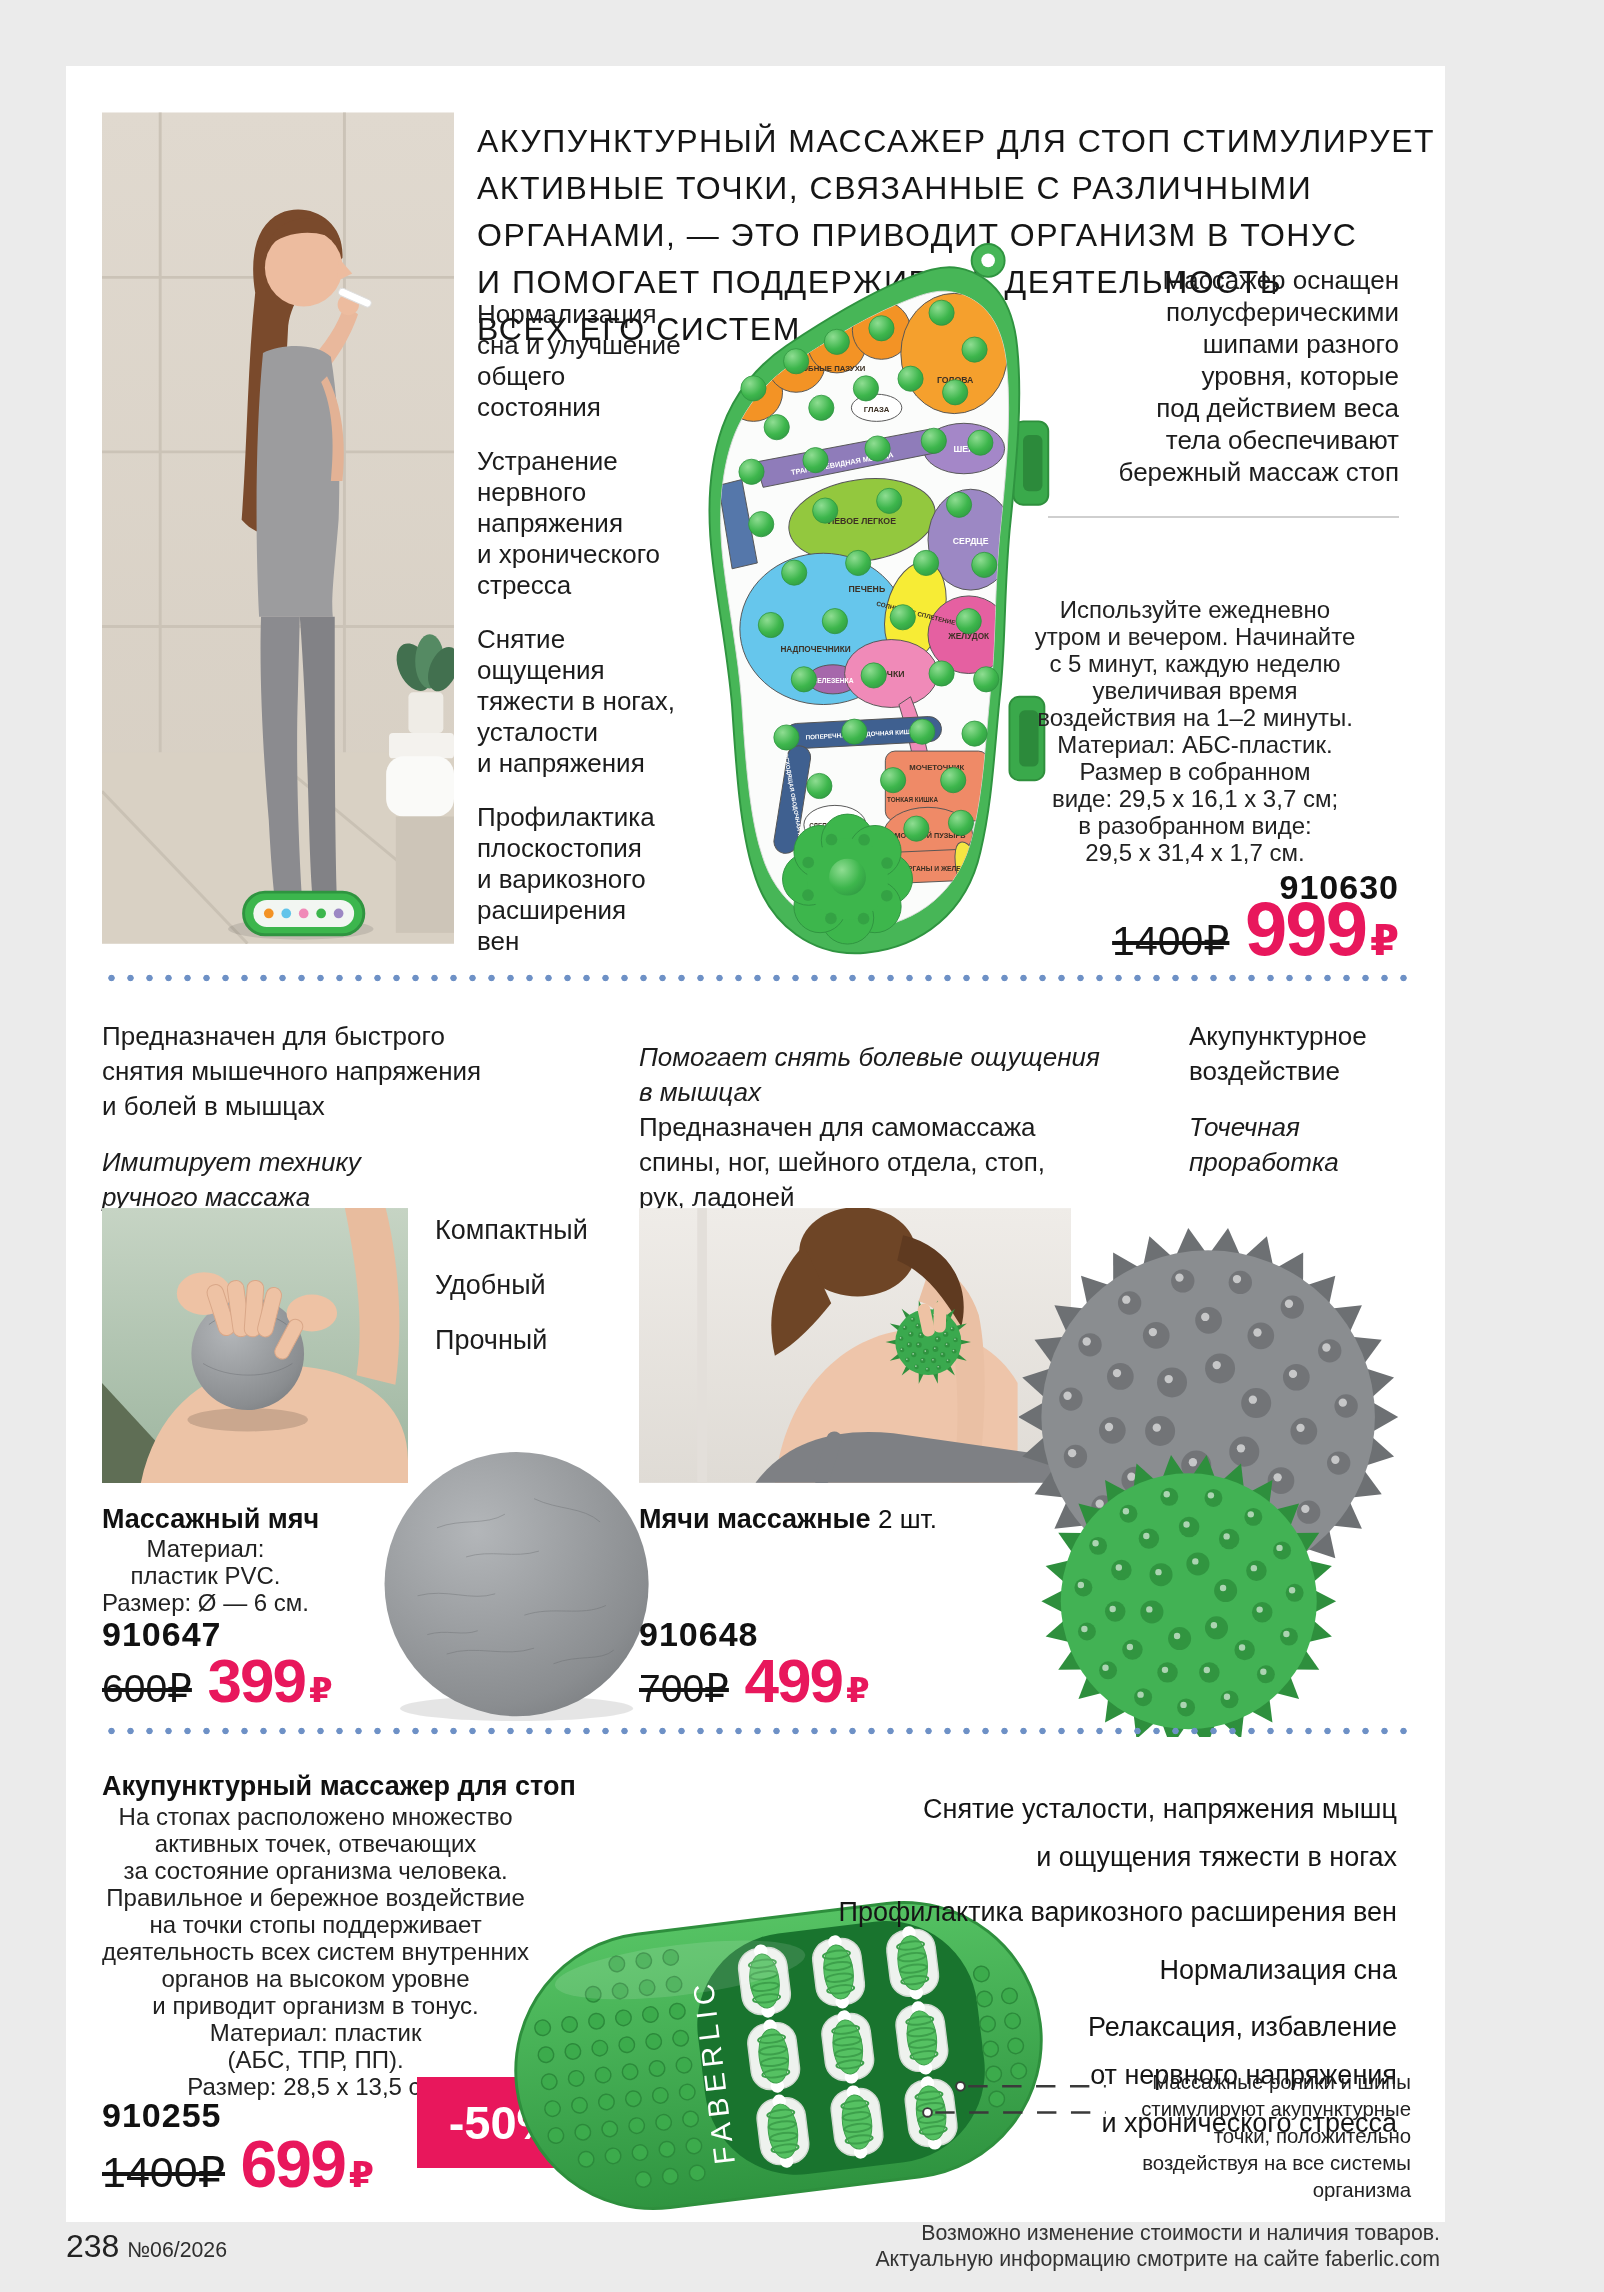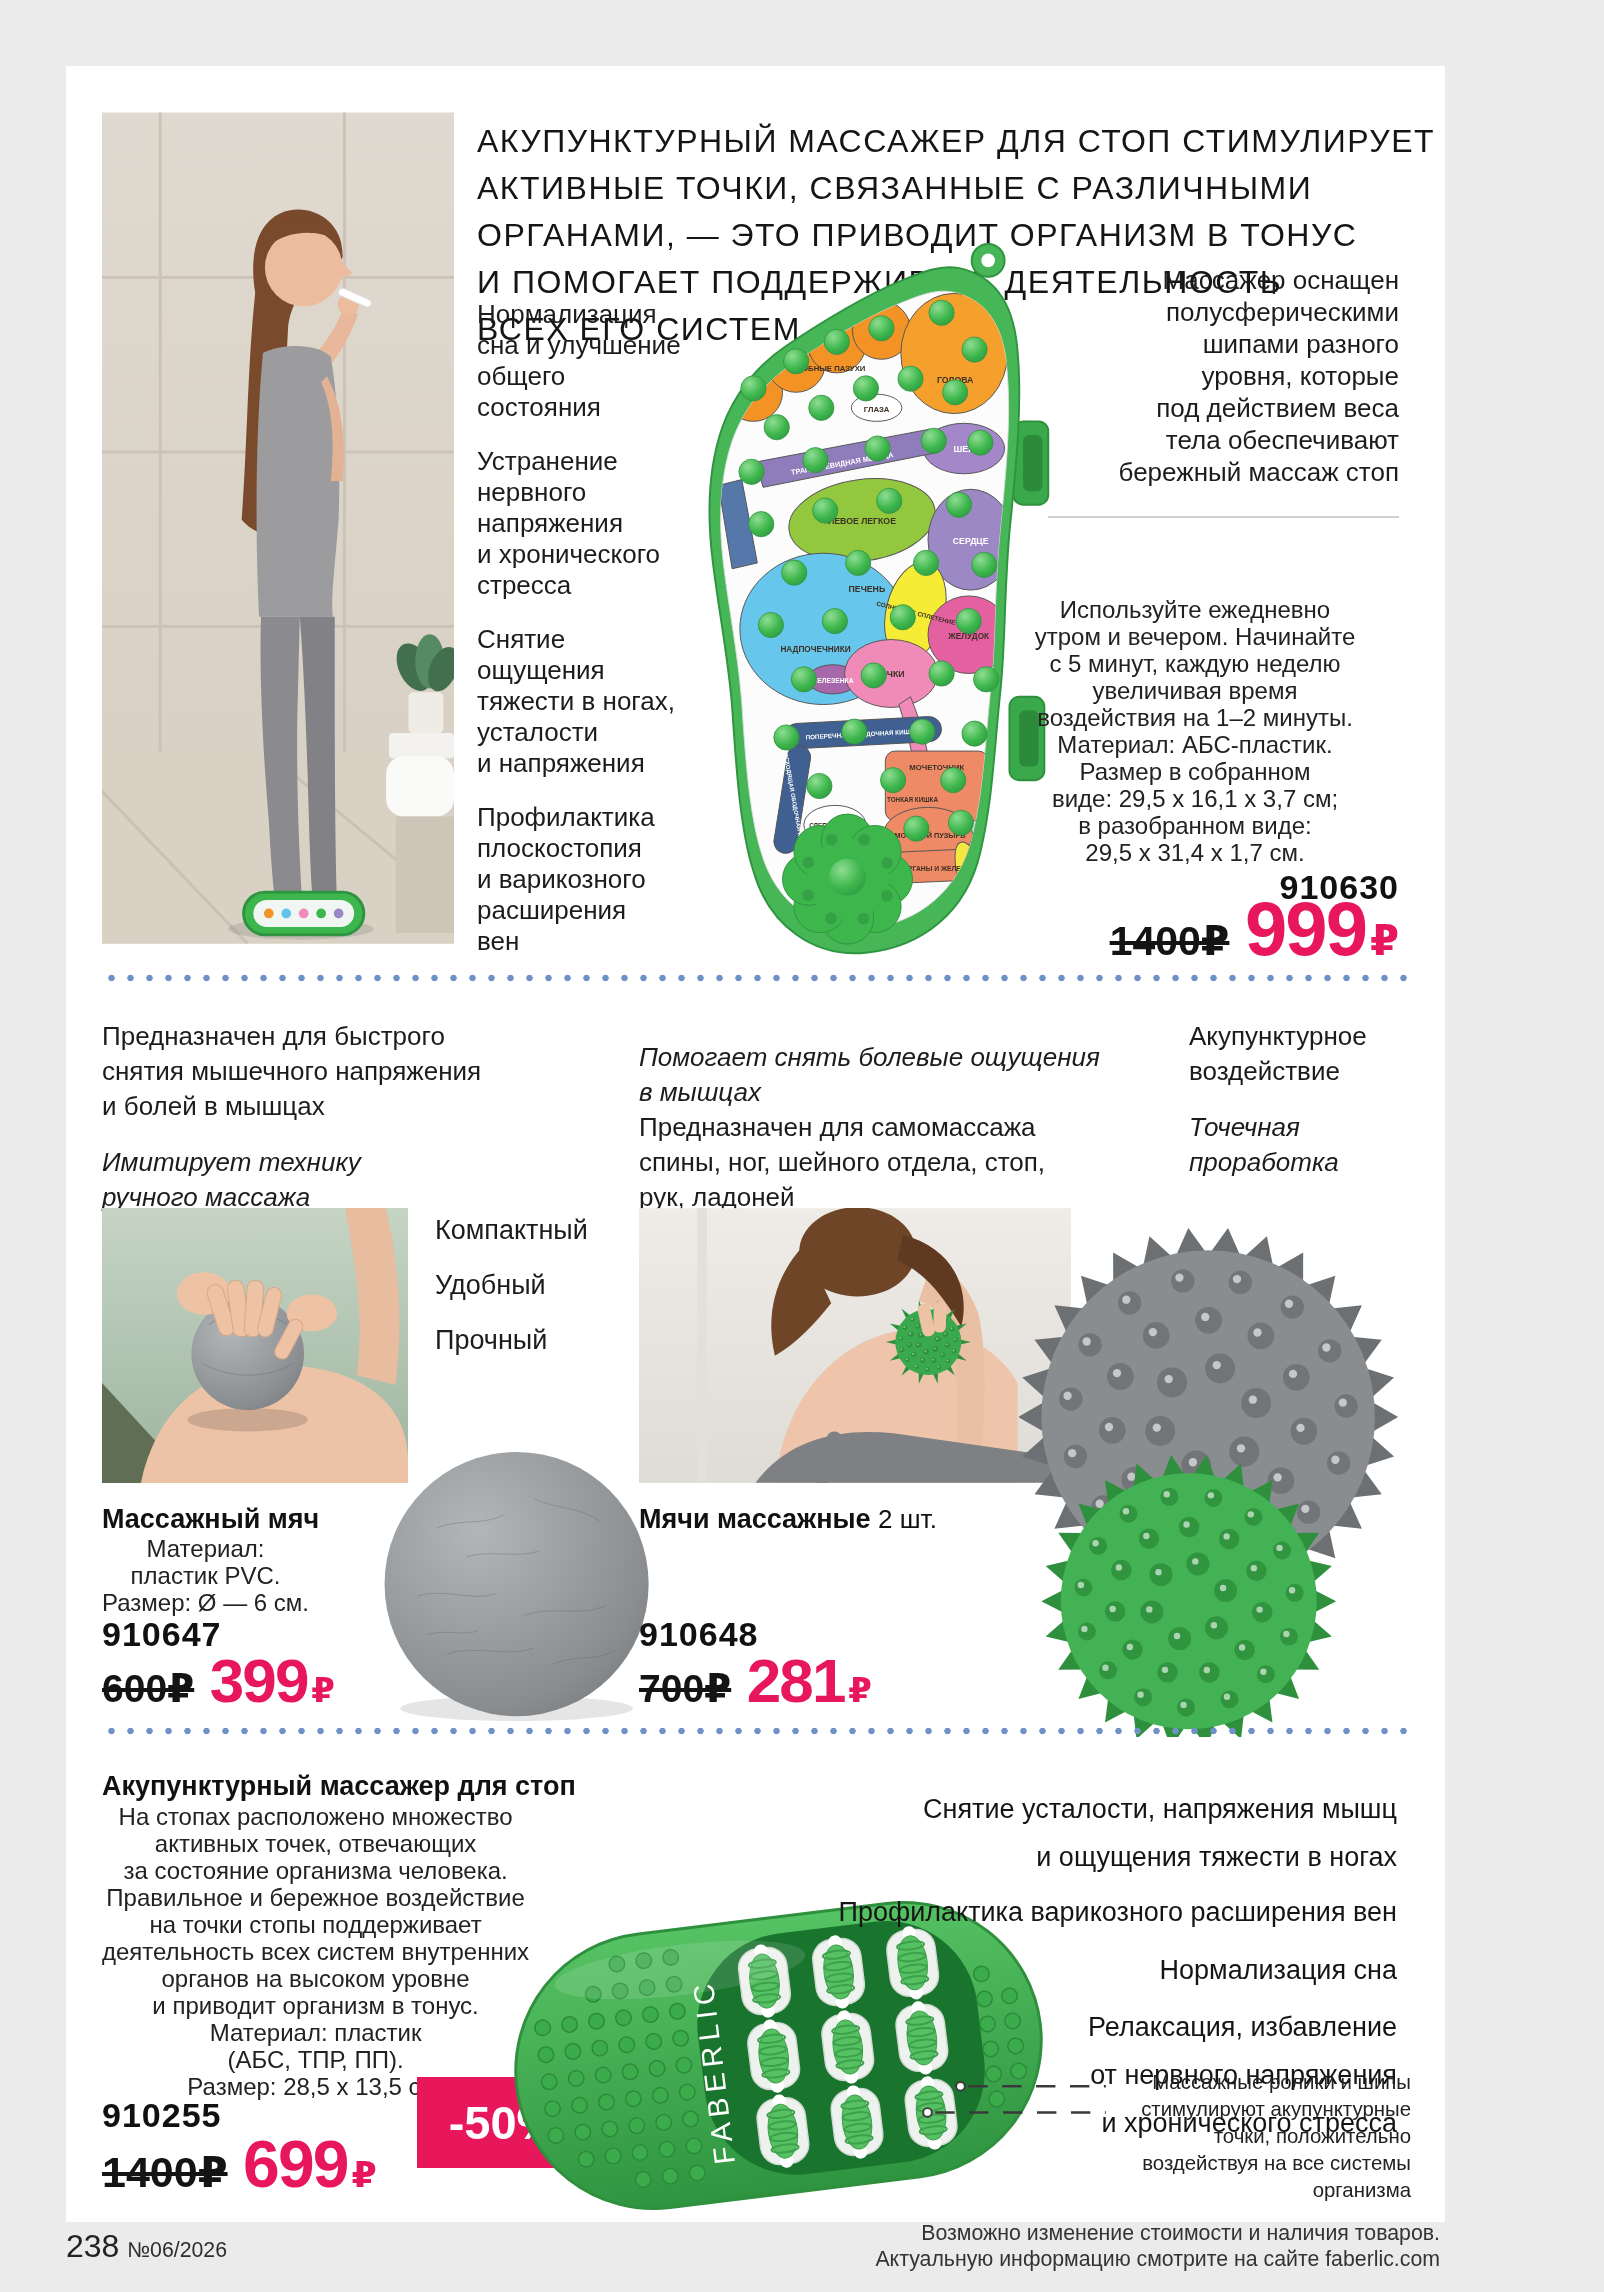--- a/index.html
+++ b/index.html
@@ -14,21 +14,21 @@
   .gap24{margin-top:23px;}
   .gap22{margin-top:21.3px;font-style:italic;}
   .right{text-align:right;}
   .note{font-size:26px;line-height:32px;color:#1c1c1c;}
   .ptitle{font-size:27px;font-weight:700;line-height:32px;color:#111;}
   .qty{font-weight:400;font-size:26px;}
   .pdesc{font-size:24px;line-height:27px;color:#222;text-align:center;}
   .sku{font-size:34px;font-weight:700;letter-spacing:1px;color:#111;}
   .pricerow{display:flex;align-items:baseline;gap:15.5px;}
   .pricerow.right{justify-content:flex-end;}
-  .old{font-weight:700;color:#141414;text-decoration:line-through;text-decoration-thickness:3.9px;}
+  .old{font-weight:400;color:#141414;text-decoration:line-through;text-decoration-thickness:3.9px;}
   .old.sz-h{font-size:41px;}
   .old.sz-m{font-size:39px;}
   .old.sz-b{font-size:43px;}
   .new{color:#e8175c;font-weight:800;letter-spacing:-1.9px;line-height:1;}
   .new.sz-h{font-size:76px;}
   .new.sz-m{font-size:62px;}
   .new.sz-b{font-size:66px;}
   .rub{font-size:0.55em;letter-spacing:0;margin-left:3.9px;}
   .dots{height:7.8px;background-image:radial-gradient(circle,#6e91c6 2.9px,rgba(0,0,0,0) 3.5px);
         background-size:19px 7.8px;background-repeat:repeat-x;background-position:0 center;}
@@ -683,21 +683,21 @@
     <span class="old sz-m">600₽</span>
     <span class="new sz-m"><span>399</span><span class="rub">₽</span></span>
   </div>
 
   <div class="abs ptitle" style="left:639px;top:1503px">
     <span>Мячи массажные</span> <span class="qty">2 шт.</span>
   </div>
   <div class="abs sku" style="left:639px;top:1615px">910648</div>
   <div class="abs pricerow" style="left:639px;top:1650px">
     <span class="old sz-m">700₽</span>
-    <span class="new sz-m"><span>281</span><span class="rub">₽</span></span>
+    <span class="new sz-m"><span>499</span><span class="rub">₽</span></span>
   </div>
 
   <div class="abs dots" style="left:102px;top:1727px;width:1312px"></div>
 
   <div class="abs ptitle" style="left:102px;top:1770px">Акупунктурный массажер для стоп</div>
   <div class="abs pdesc pre" style="left:102px;top:1803px">На стопах расположено множество
 активных точек, отвечающих
 за состояние организма человека.
 Правильное и бережное воздействие
 на точки стопы поддерживает

